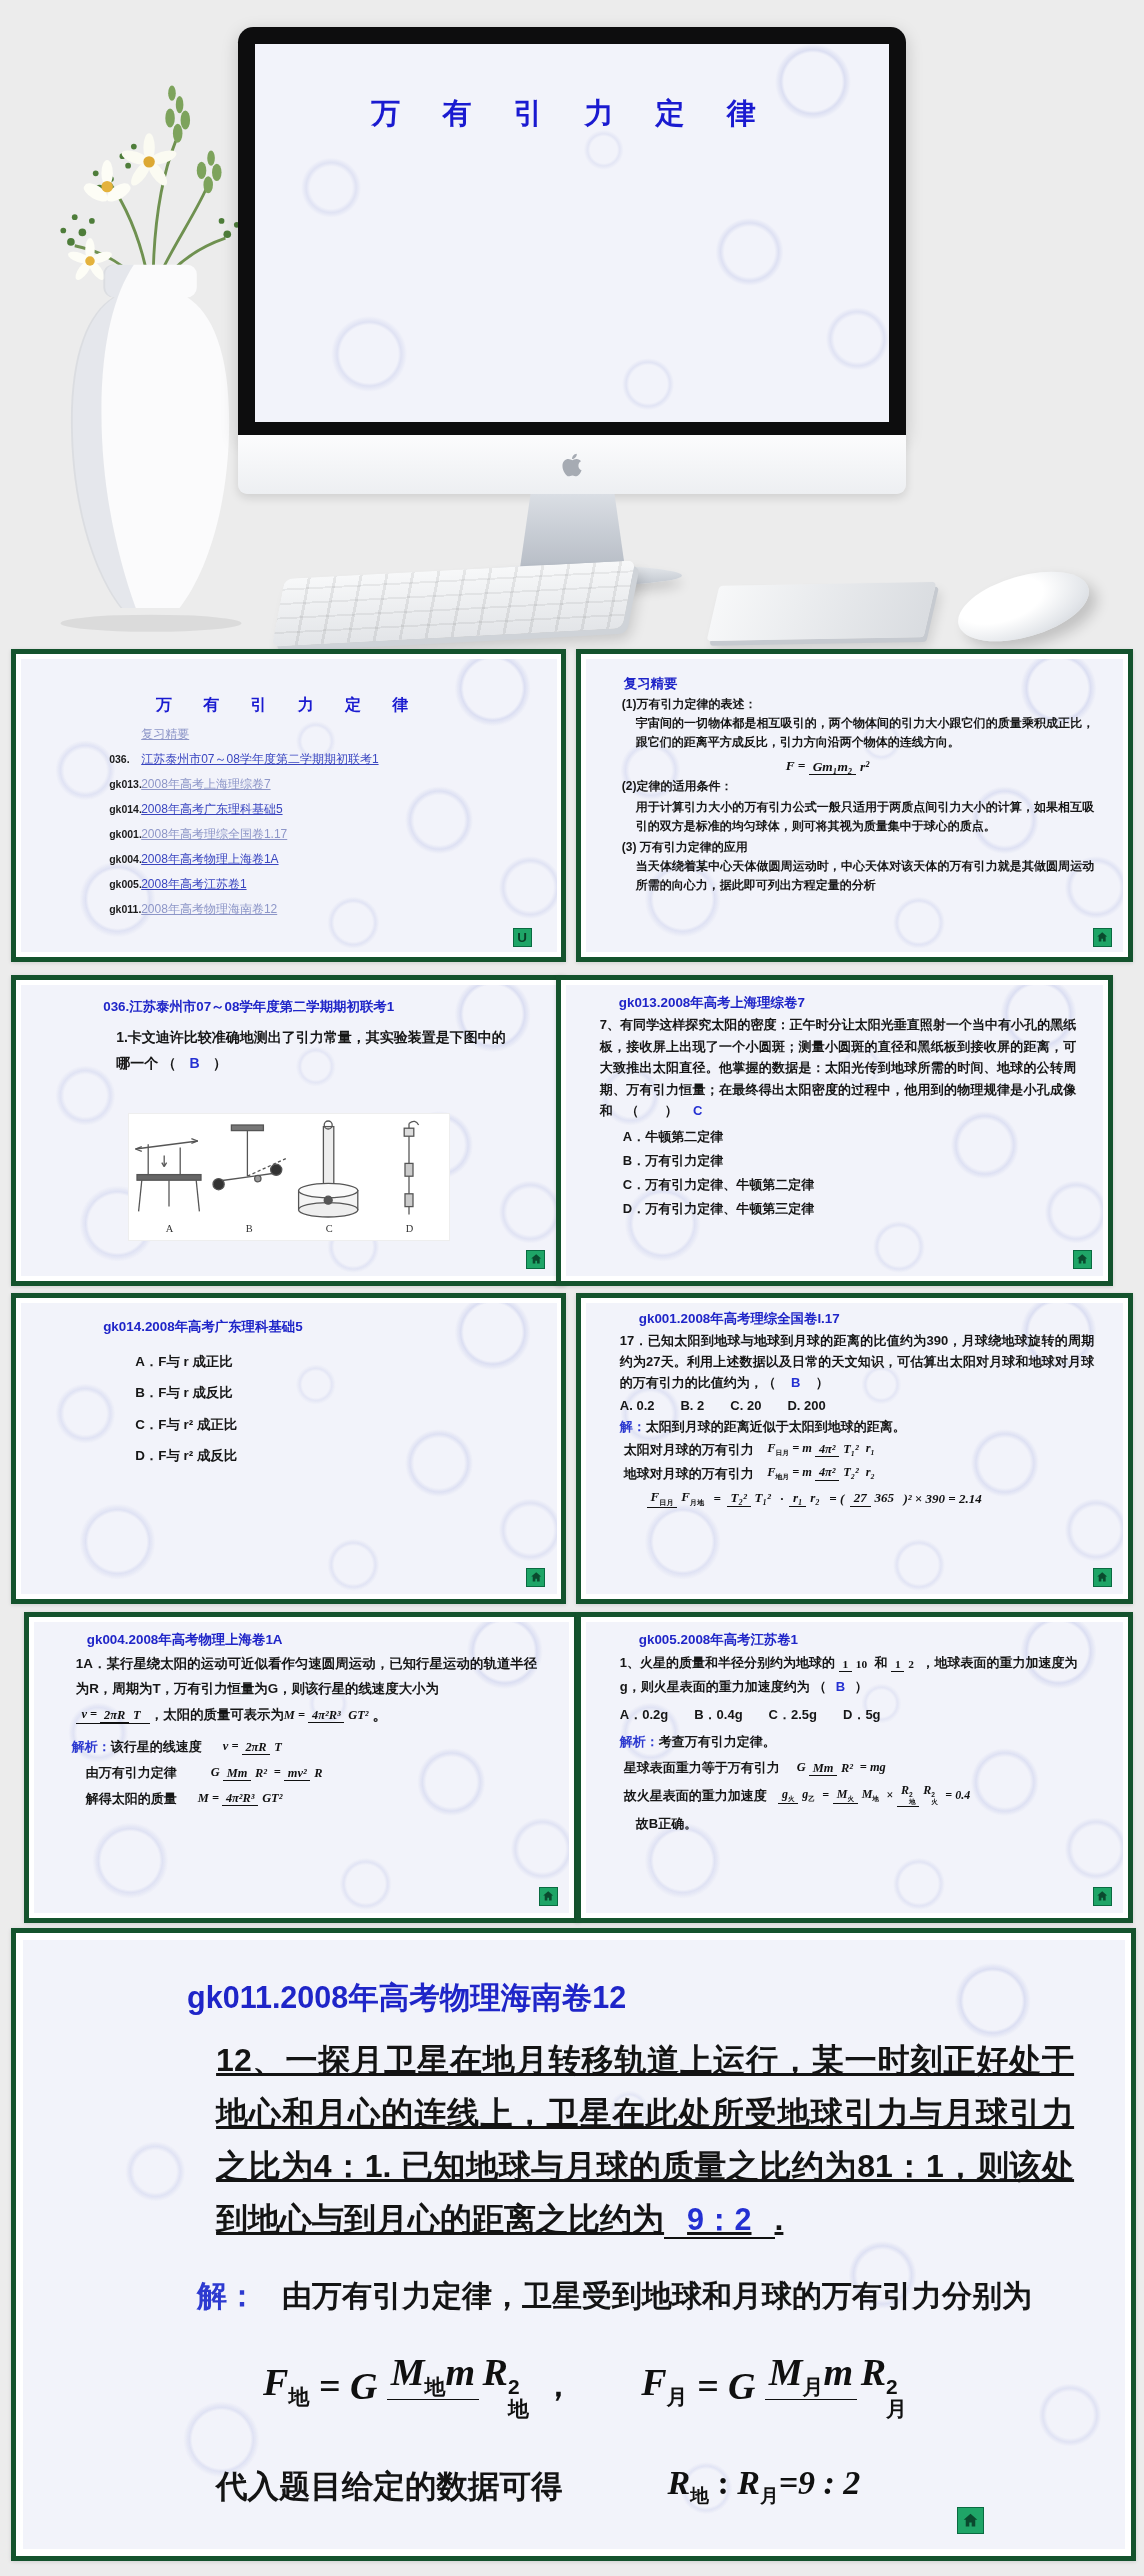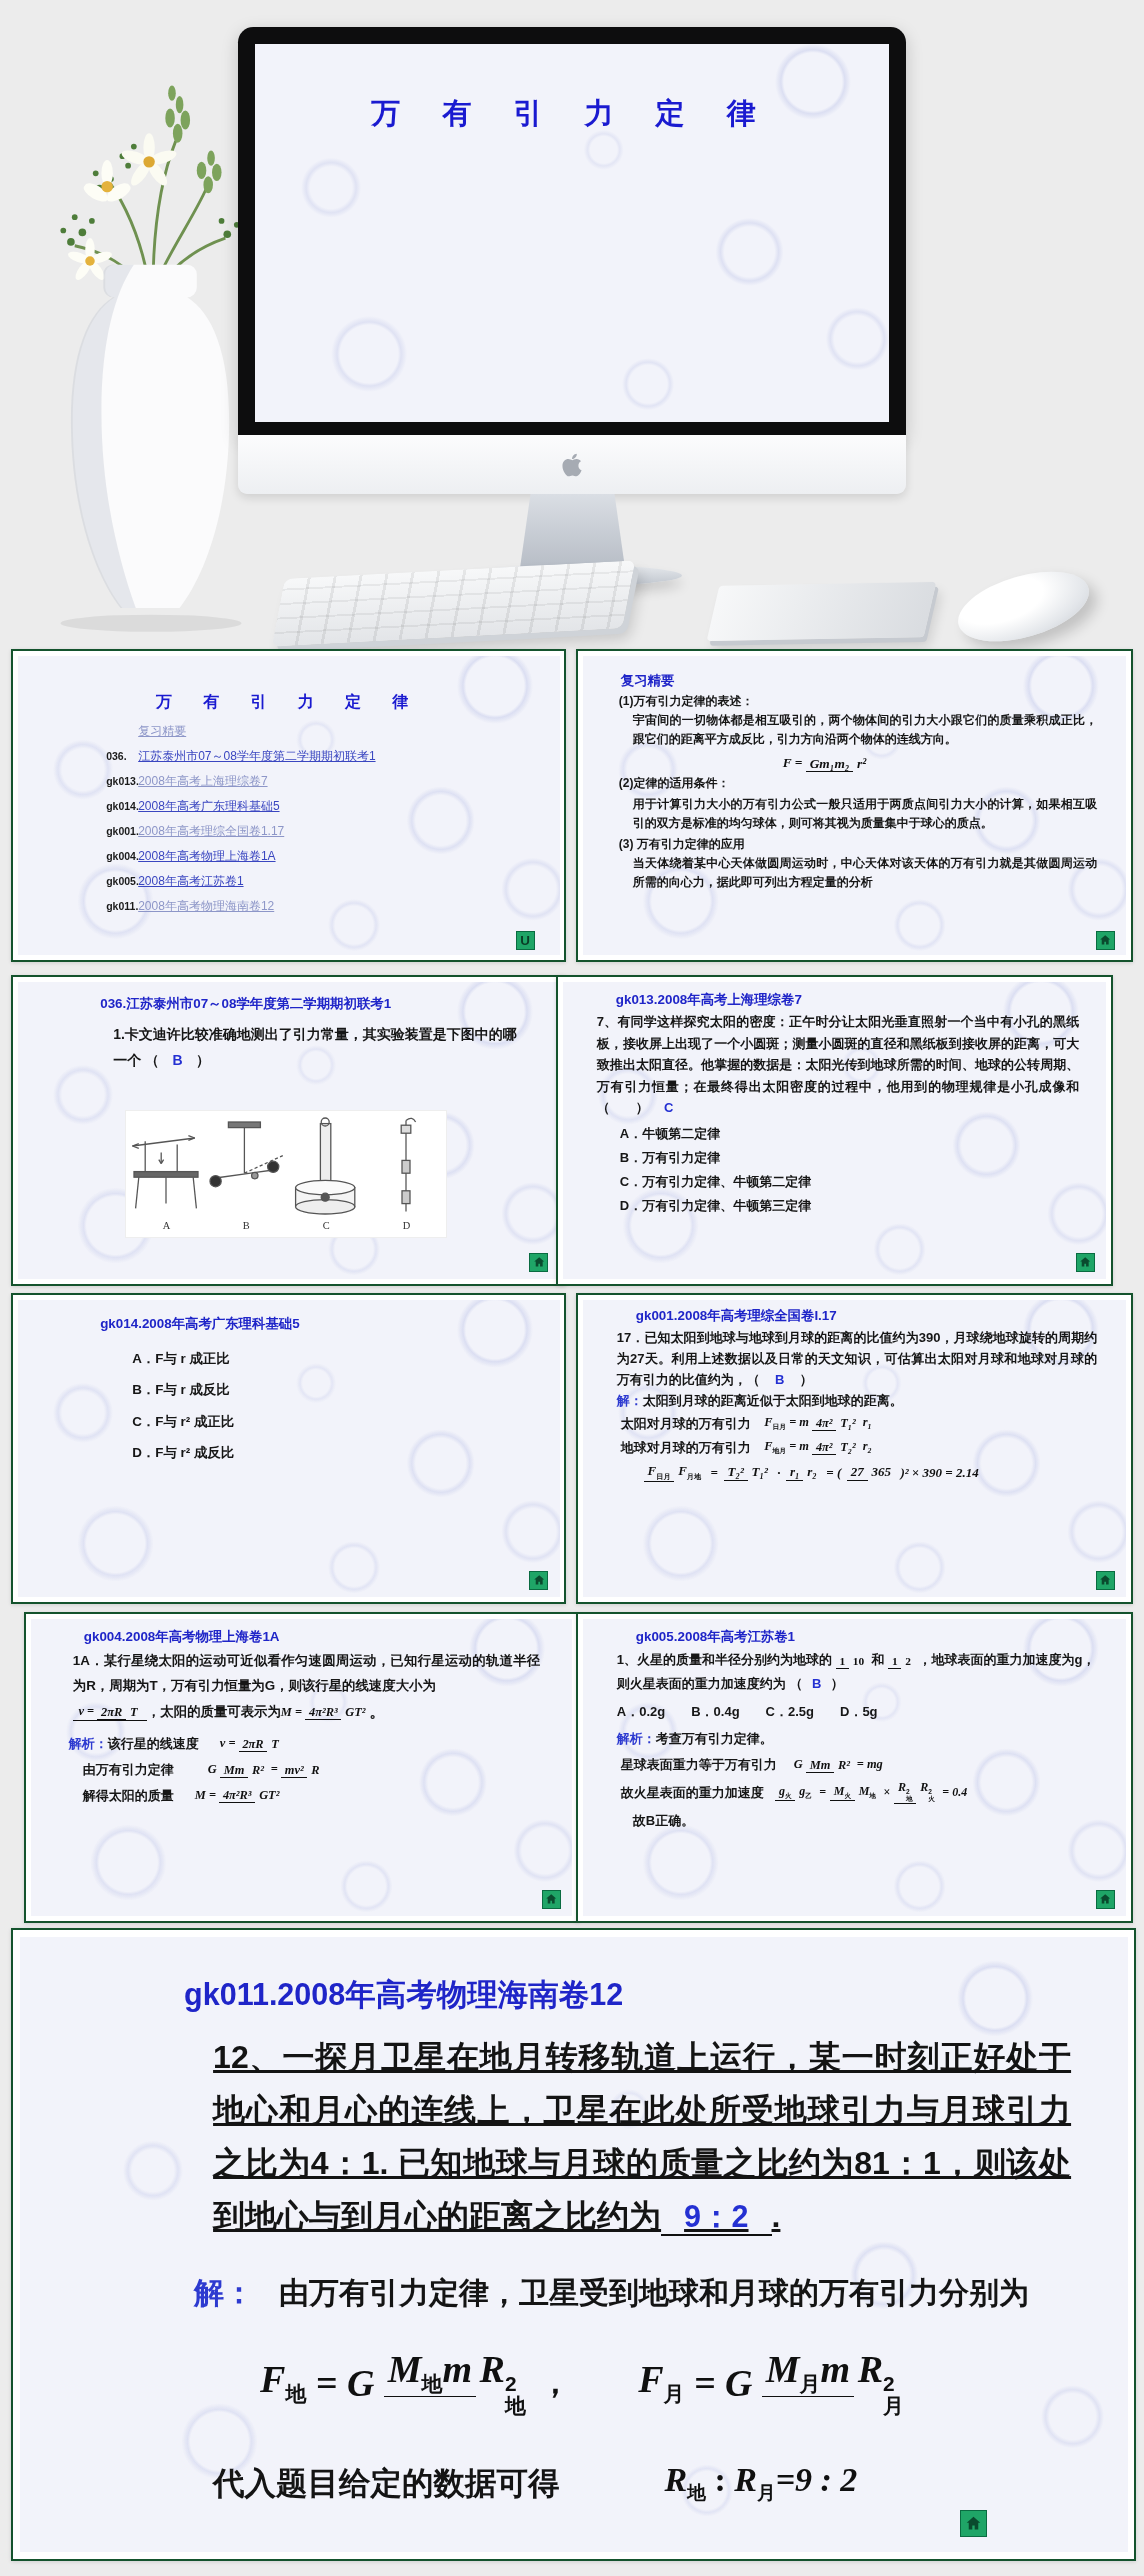--- a/index.html
+++ b/index.html
@@ -10,21 +10,21 @@
     background-color:#f2f3fa;
     background-image:
       radial-gradient(circle at 88% 10%, rgba(130,142,210,0) 29px, rgba(130,142,210,.20) 32px, rgba(130,142,210,0) 38px),
       radial-gradient(circle at 12% 38%, rgba(130,142,210,0) 21px, rgba(130,142,210,.16) 25px, rgba(130,142,210,0) 30px),
       radial-gradient(circle at 55% 28%, rgba(130,142,210,0) 13.4px, rgba(130,142,210,.13) 16px, rgba(130,142,210,0) 20px),
       radial-gradient(circle at 78% 55%, rgba(130,142,210,0) 25px, rgba(130,142,210,.18) 29px, rgba(130,142,210,0) 34px),
       radial-gradient(circle at 18% 82%, rgba(130,142,210,0) 29px, rgba(130,142,210,.17) 32px, rgba(130,142,210,0) 38px),
       radial-gradient(circle at 62% 90%, rgba(130,142,210,0) 19px, rgba(130,142,210,.15) 22px, rgba(130,142,210,0) 26px),
       radial-gradient(circle at 95% 78%, rgba(130,142,210,0) 23px, rgba(130,142,210,.16) 27px, rgba(130,142,210,0) 31.5px);
   }
-  .card{position:absolute;background:#fff;border:2px solid #14532d;box-shadow:0 1px 3.8px rgba(0,0,0,.12);
+  .card{position:absolute;background:#fff;border:5px solid #14532d;box-shadow:0 1px 3.8px rgba(0,0,0,.12);
         padding:4.8px;box-sizing:border-box;}
   .slide{position:relative;width:100%;height:100%;box-sizing:border-box;overflow:hidden;}
   .stitle{color:#1f25c8;font-weight:bold;}
   .ans{color:#2430d2;font-weight:bold;}
   .sol-label{color:#2d3ad0;font-weight:bold;}
   .q{font-weight:bold;color:#161616;}
   
   .fm{font-family:"Liberation Serif",serif;font-style:italic;font-weight:bold;color:#101010;}
   .fm .up{font-style:normal;}
   .frac{display:inline-flex;flex-direction:row;align-items:flex-start;vertical-align:middle;line-height:1.15;}
@@ -331,20 +331,21 @@
       </div>
     </div>
   </div>
 
   <div class="card" style="left:576px;top:1293px;width:557px;height:311px">
     <div class="slide slide-bg">
       <div class="stitle" style="font-size:13.4px;padding:7.6px 0 0 53px">gk001.2008年高考理综全国卷I.17</div>
       <div class="q" style="font-size:13px;line-height:21px;padding:1.9px 29px 0 34px;text-align:justify">
         <span>17．已知太阳到地球与地球到月球的距离的比值约为390，月球绕地球旋转的周期约为27天。利用上述数据以及日常的天文知识，可估算出太阳对月球和地球对月球的万有引力的比值约为，（</span><span class="ans" style="padding:0 15.3px">B</span><span>）</span>
       </div>
+      <div class="q" style="font-size:13px;line-height:21px;padding:1.9px 0 0 34px">A. 0.2　　B. 2　　C. 20　　D. 200</div>
       <div style="font-size:13px;line-height:20px;padding:1px 0 0 34px">
         <span class="sol-label">解：</span><span class="q">太阳到月球的距离近似于太阳到地球的距离。</span>
       </div>
       <div style="display:flex;align-items:center;gap:13.4px;padding:3.8px 0 0 38px">
         <span class="q" style="font-size:13px">太阳对月球的万有引力</span>
         <span class="fm" style="font-size:12.4px">
           <span>F</span><sub class="cjk">日月</sub>
           <span>= m</span>
           <span class="frac">
               <span class="num">4π²</span>

